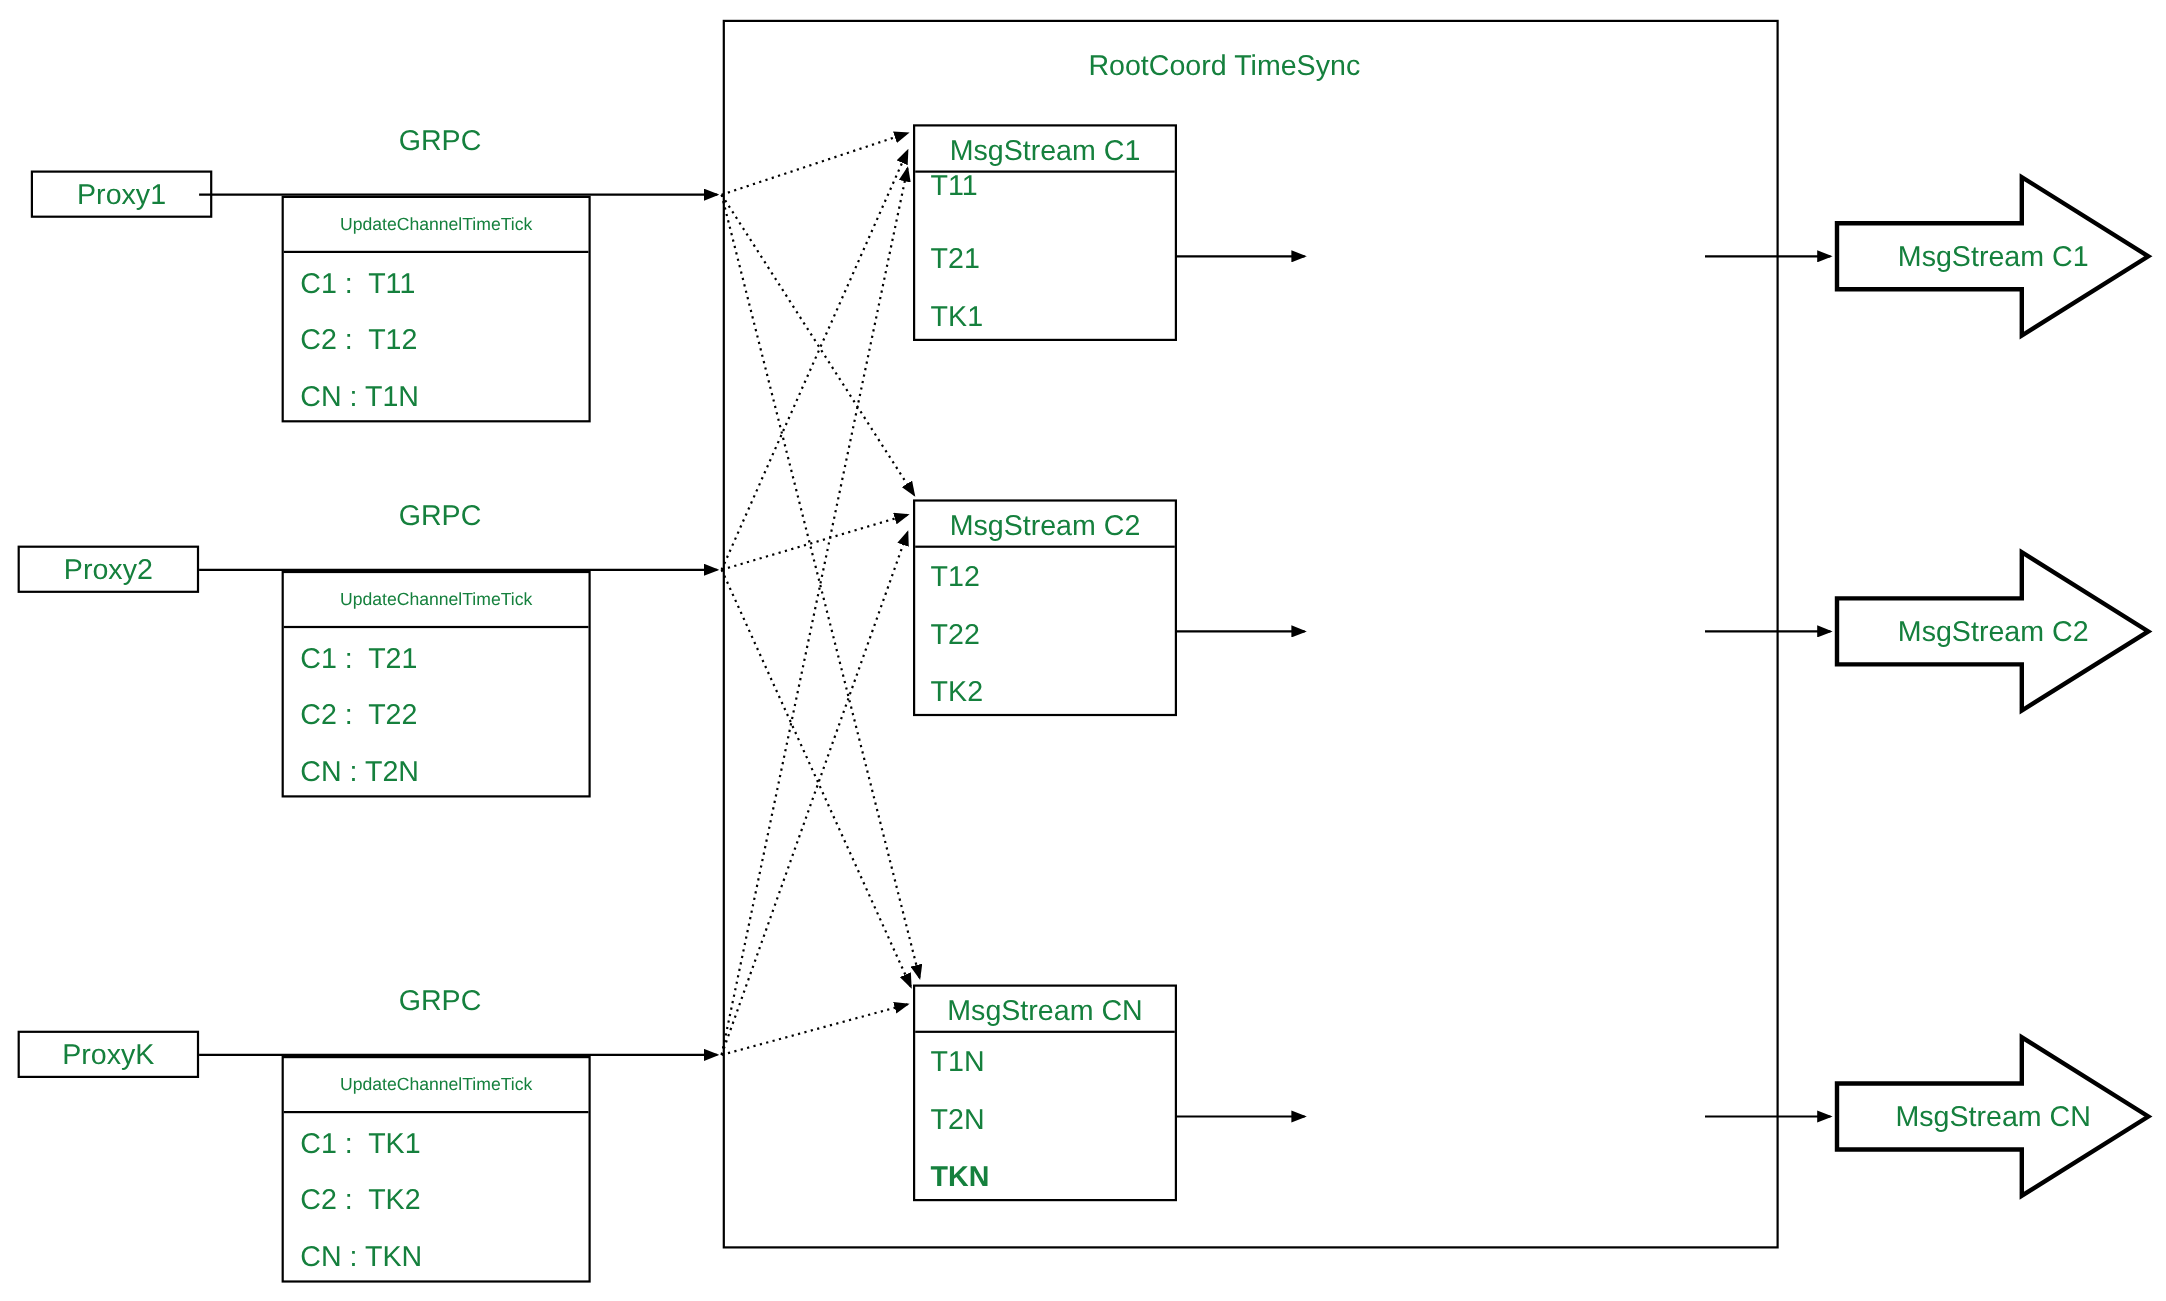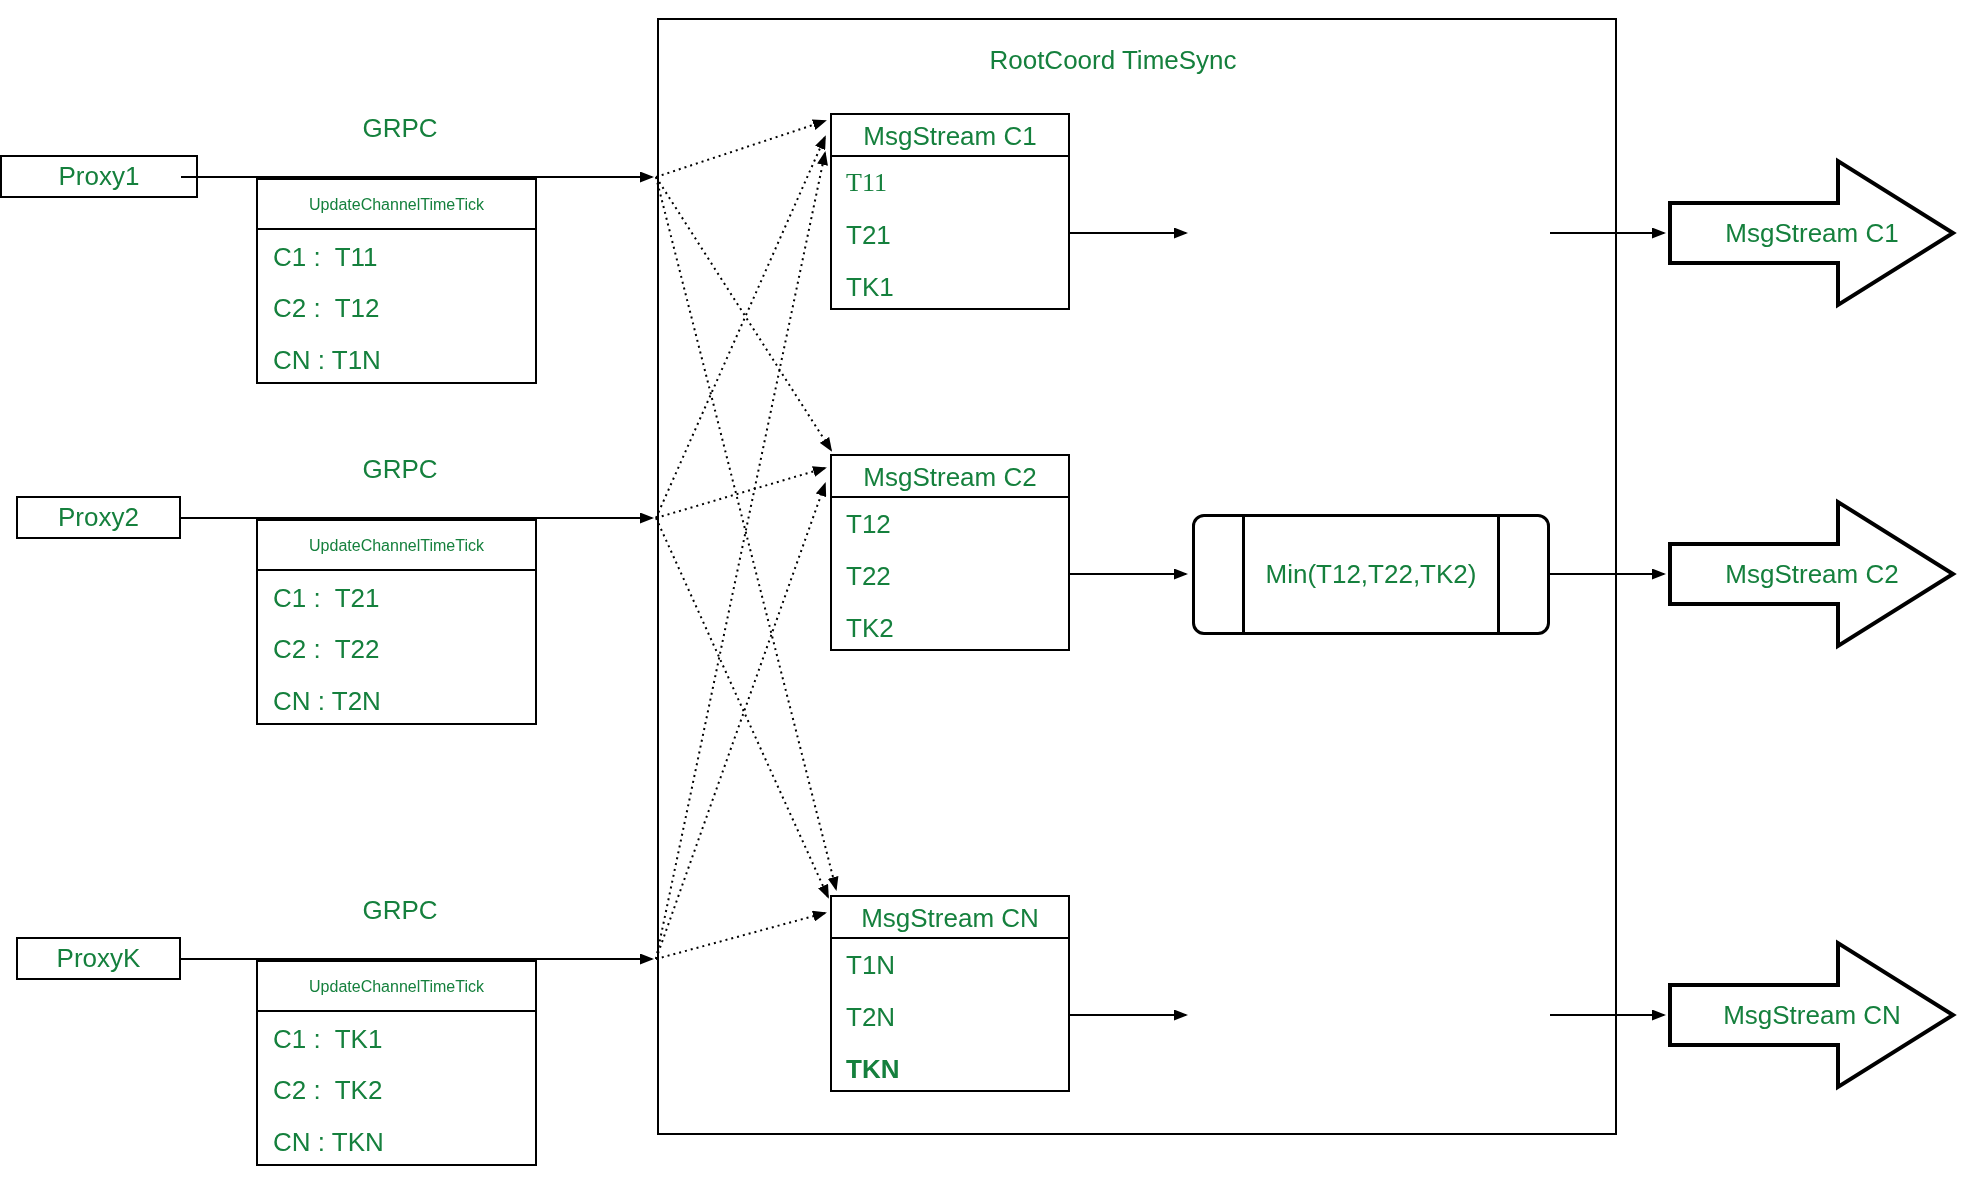--- a/index.html
+++ b/index.html
@@ -20,35 +20,35 @@
   .wires { position:absolute; left:0; top:0; pointer-events:none; }
 </style>
 </head>
 <body>
 
 <div class="canvas">
 
   <div class="box" style="left:657px; top:18px; width:960px; height:1117px;"></div>
   <div class="center-label" style="left:1113px; top:60px;">RootCoord TimeSync</div>
 
-  <div class="box proxy-box" style="left:0; top:155px; width:198px; height:43px;">
+  <div class="box proxy-box" style="left:28px; top:155px; width:165px; height:43px;">
     <span>Proxy1</span>
   </div>
   <div class="center-label" style="left:400px; top:128px;">GRPC</div>
 
   <div class="box table-box uctt" style="left:256px; top:178px; width:281px; height:206px;">
     <div class="hd">UpdateChannelTimeTick</div>
     <div class="trow" style="left:15px; top:64px;">C1 :  T11</div>
     <div class="trow" style="left:15px; top:115px;">C2 :  T12</div>
     <div class="trow" style="left:15px; top:167px;">CN : T1N</div>
   </div>
 
   <div class="box table-box stream" style="left:830px; top:113px; width:240px; height:197px;">
     <div class="hd">MsgStream C1</div>
-    <div class="trow" style="left:14px; top:55px;font-family:Liberation Serif, serif;">T11</div>
+    <div class="trow" style="left:14px; top:40px;">T11</div>
     <div class="trow" style="left:14px; top:107px;">T21</div>
     <div class="trow" style="left:14px; top:159px;">TK1</div>
   </div>
 
 
   <div class="center-label" style="left:1812px; top:233px;">MsgStream C1</div>
 
   <div class="box proxy-box" style="left:16px; top:496px; width:165px; height:43px;">
     <span>Proxy2</span>
   </div>
@@ -61,25 +61,20 @@
     <div class="trow" style="left:15px; top:167px;">CN : T2N</div>
   </div>
 
   <div class="box table-box stream" style="left:830px; top:454px; width:240px; height:197px;">
     <div class="hd">MsgStream C2</div>
     <div class="trow" style="left:14px; top:55px;">T12</div>
     <div class="trow" style="left:14px; top:107px;">T22</div>
     <div class="trow" style="left:14px; top:159px;">TK2</div>
   </div>
 
-  <div class="min-box" style="left:1192px; top:514px; width:358px; height:121px;">
-    <div class="min-cap" style="left:47px;"></div>
-    <div class="min-cap" style="right:47px;"></div>
-    <span>Min(T12,T22,TK2)</span>
-  </div>
 
   <div class="center-label" style="left:1812px; top:574px;">MsgStream C2</div>
 
   <div class="box proxy-box" style="left:16px; top:937px; width:165px; height:43px;">
     <span>ProxyK</span>
   </div>
   <div class="center-label" style="left:400px; top:910px;">GRPC</div>
 
   <div class="box table-box uctt" style="left:256px; top:960px; width:281px; height:206px;">
     <div class="hd">UpdateChannelTimeTick</div>

